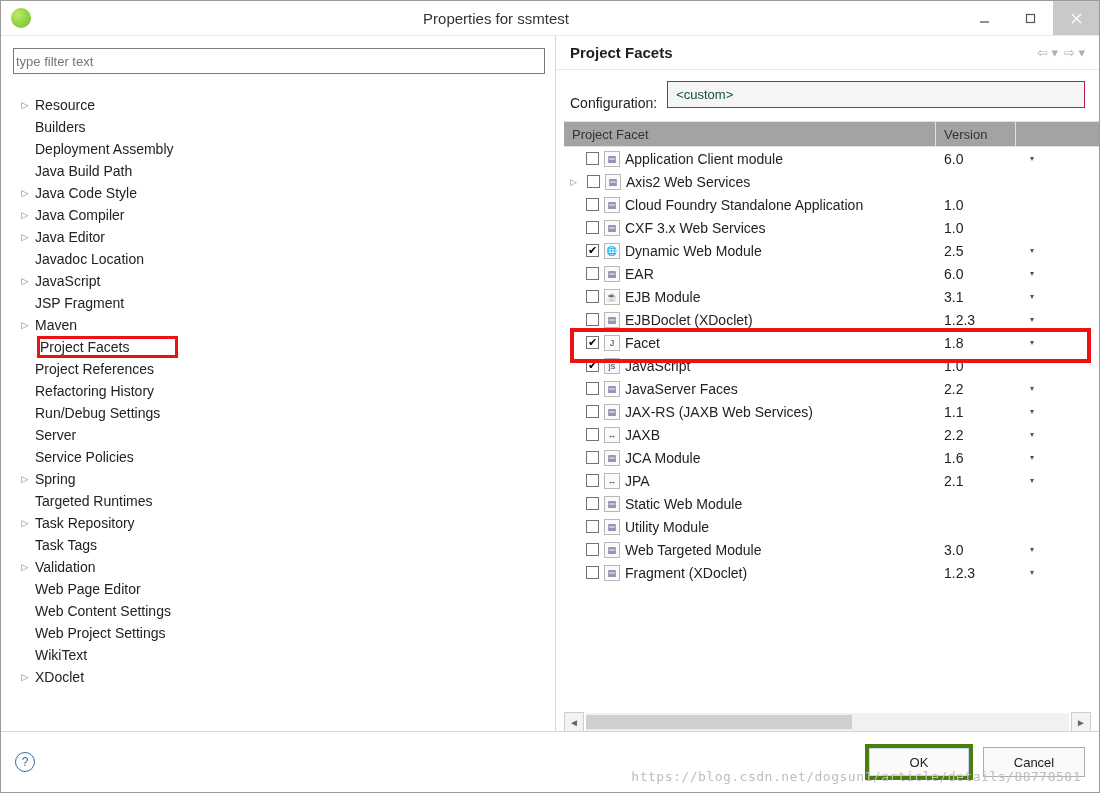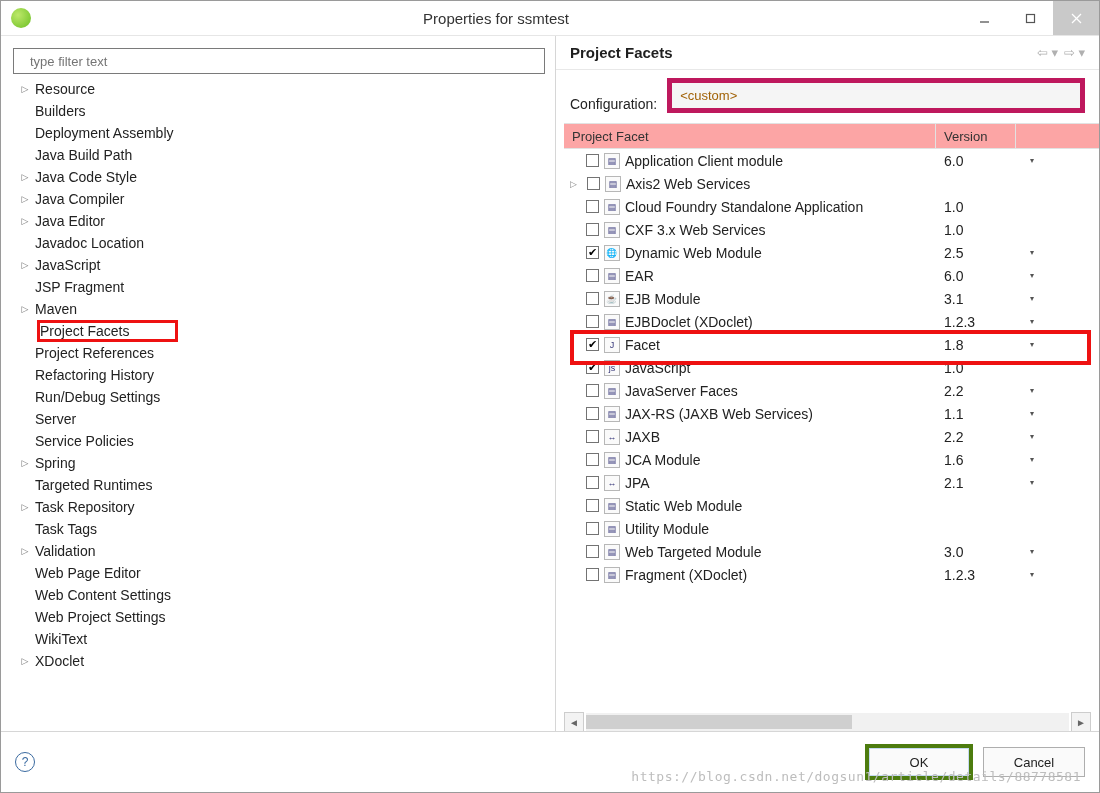--- a/index.html
+++ b/index.html
@@ -10,35 +10,35 @@
   .titlebar .title { flex:1; text-align:center; font-size:15px; color:#333; }
   .win-btns { display:flex; height:100%; }
   .win-btn { width:46px; display:flex; align-items:center; justify-content:center; color:#555; }
   .win-btn.close { background:#c9c9c9; color:#fff; }
   .win-btn svg { width:11px; height:11px; }
   
   .body { flex:1; display:flex; min-height:0; }
   .left { width:555px; border-right:1px solid #d6d6d6; padding:12px 10px 10px 12px; box-sizing:border-box; overflow:auto; }
   .right { flex:1; display:flex; flex-direction:column; min-width:0; }
   
-  .filter { width:100%; height:26px; border:1px solid #7a7a7a; box-sizing:border-box; padding:0 16px; font-size:13px; color:#888; outline:none; margin-bottom:4px; }
+  .filter { width:100%; height:26px; border:1px solid #7a7a7a; box-sizing:border-box; padding:0 2px; font-size:13px; color:#888; outline:none; margin-bottom:20px; }
   .tree-item { display:flex; align-items:center; height:22px; gap:4px; white-space:nowrap; padding-left:6px; }
   .tree-item .exp { width:12px; text-align:center; color:#777; font-size:9px; }
   .tree-item .lbl { font-size:14px; }
   .red-frame-left { border:3px solid #e11; padding:0 46px 0 0; margin:1px 0 1px 2px; display:inline-block; }
   
   .facets-header { height:33px; display:flex; align-items:center; padding:0 14px; border-bottom:1px solid #e8e8e8; }
   .facets-header .h-title { font-size:15px; font-weight:700; color:#1f1f1f; flex:1; }
   .nav-arrows { display:flex; gap:6px; color:#b0b0b0; align-items:center; }
   .nav-arrows span { font-size:13px; }
   .config-row { display:flex; align-items:center; gap:10px; padding:8px 14px 10px; }
   .config-row .lbl { font-size:14px;margin-top:17px; }
-  .config-select { flex:1; height:25px; border:5px solid #be185d; background:#f5f5f5; display:flex; align-items:center; padding:0 8px; font-size:13px; color:#a16207; }
+  .config-select { flex:1; height:25px; border:1px solid #be185d; background:#f5f5f5; display:flex; align-items:center; padding:0 8px; font-size:13px; color:#14532d; }
   .facet-table { flex:1; margin:0 0 6px 8px; display:flex; flex-direction:column; min-height:0; border-top:1px solid #e2e2e2; }
-  .ft-head { display:flex; height:24px; border-bottom:1px solid #e2e2e2; background:#fca5a5; }
+  .ft-head { display:flex; height:24px; border-bottom:1px solid #e2e2e2; background:#a3a3a3; }
   .ft-head .col { font-size:13px; color:#333; display:flex; align-items:center; padding:0 8px; box-sizing:border-box; }
   .col-facet { width:372px; border-right:1px solid #e2e2e2; }
   .col-ver   { width:80px;  border-right:1px solid #e2e2e2; }
   .col-dd    { width:32px; }
   .ft-body { flex:1; overflow:hidden; position:relative; }
   .ft-row { display:flex; height:23px; align-items:center; }
   .ft-row .c-facet { width:372px; display:flex; align-items:center; gap:5px; padding-left:22px; box-sizing:border-box; }
   .ft-row.hasarrow .c-facet { padding-left:6px; }
   .ft-row .exp2 { width:12px; color:#888; font-size:9px; }
   .ft-row .chk { width:13px; height:13px; border:1px solid #737373; box-sizing:border-box; display:inline-flex; align-items:center; justify-content:center; font-size:10px; background:#fff; }

